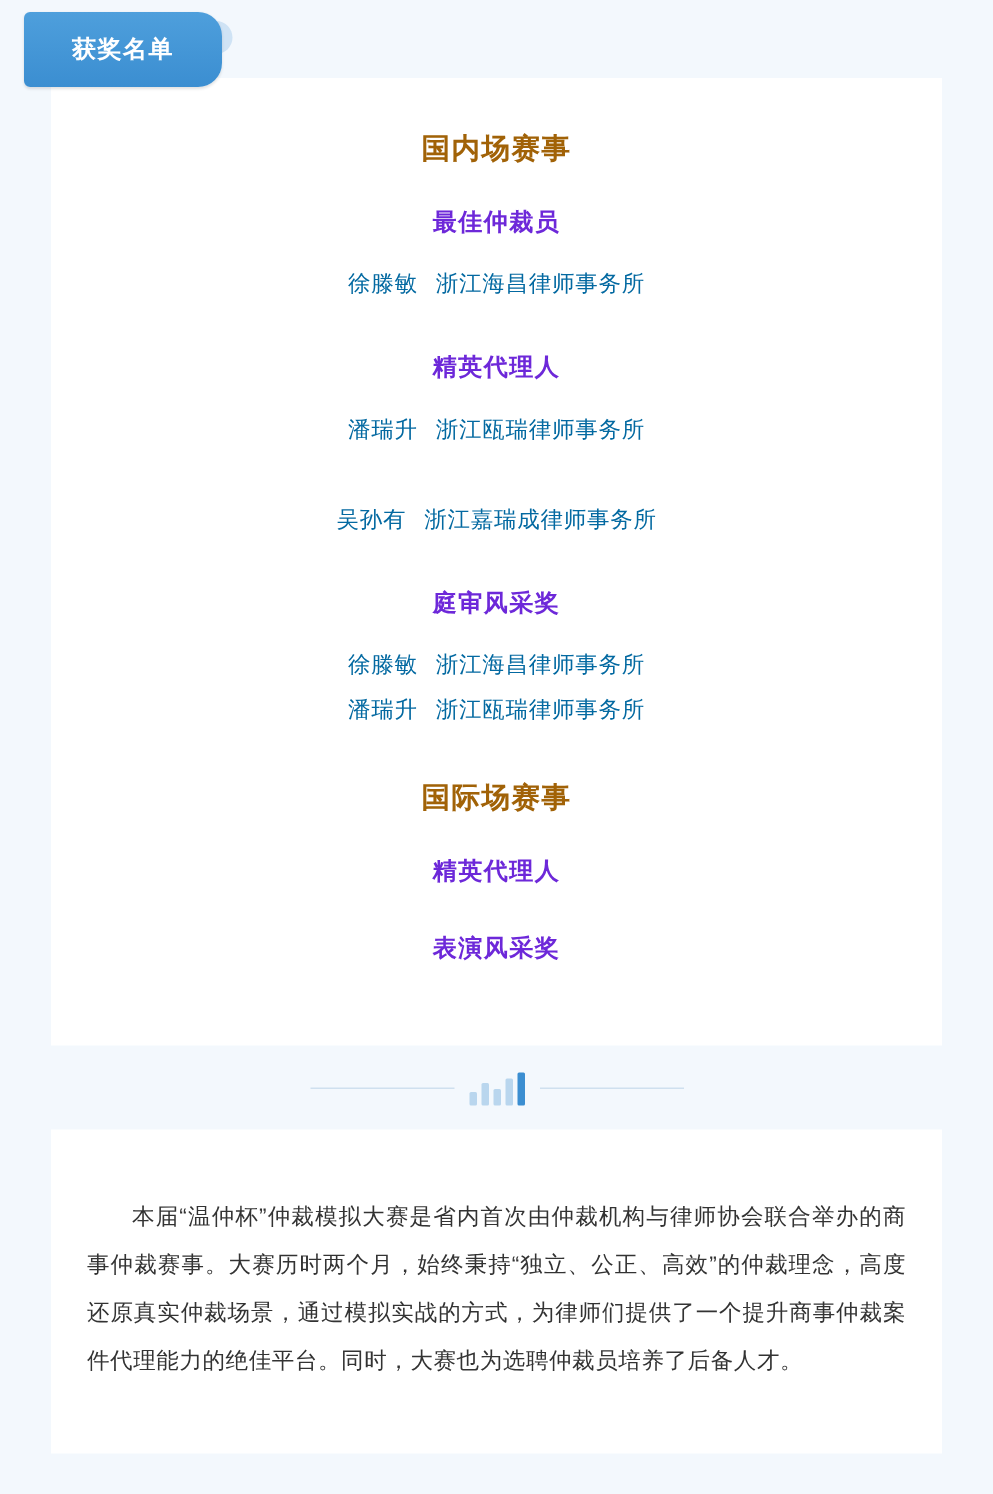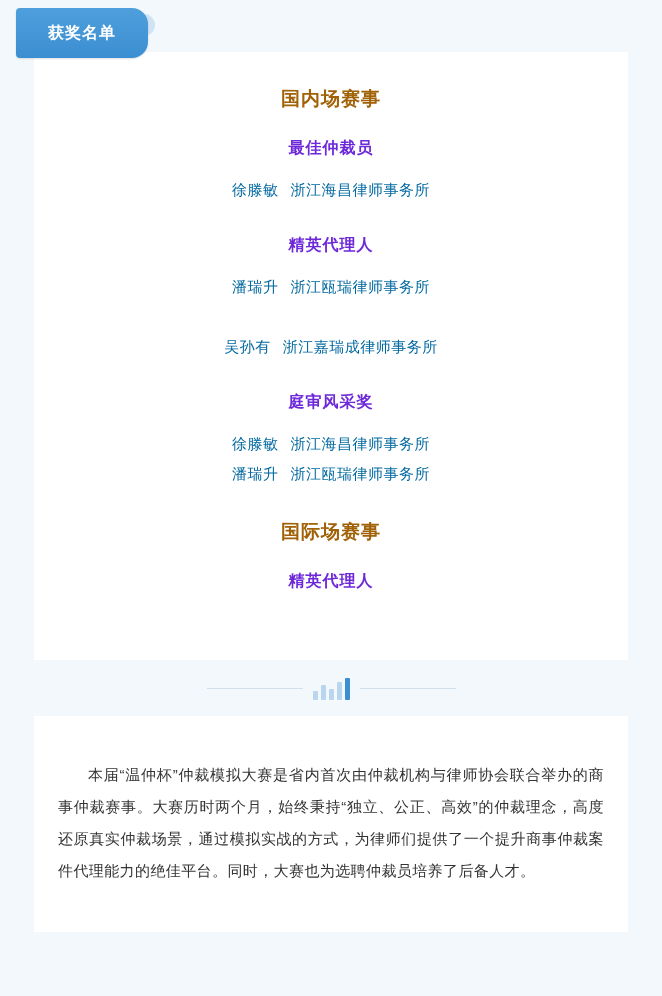--- a/index.html
+++ b/index.html
@@ -180,20 +180,21 @@
       <div class="award-group">
         <div class="award-name">庭审风采奖</div>
         <div class="winner-row"><span class="winner-name">徐滕敏</span><span class="winner-firm">浙江海昌律师事务所</span></div>
         <div class="winner-row"><span class="winner-name">潘瑞升</span><span class="winner-firm">浙江瓯瑞律师事务所</span></div>
       </div>
       <div class="section-title second">国际场赛事</div>
       <div class="award-group">
         <div class="award-name">精英代理人</div>
       </div>
       <div class="award-group">
+        <div class="award-name">表演风采奖</div>
       </div>
     </div>
 </div>
 
 <div class="divider">
   <div class="divider-line"></div>
   <div class="bars">
     <i></i>
       <i></i>
       <i></i>

